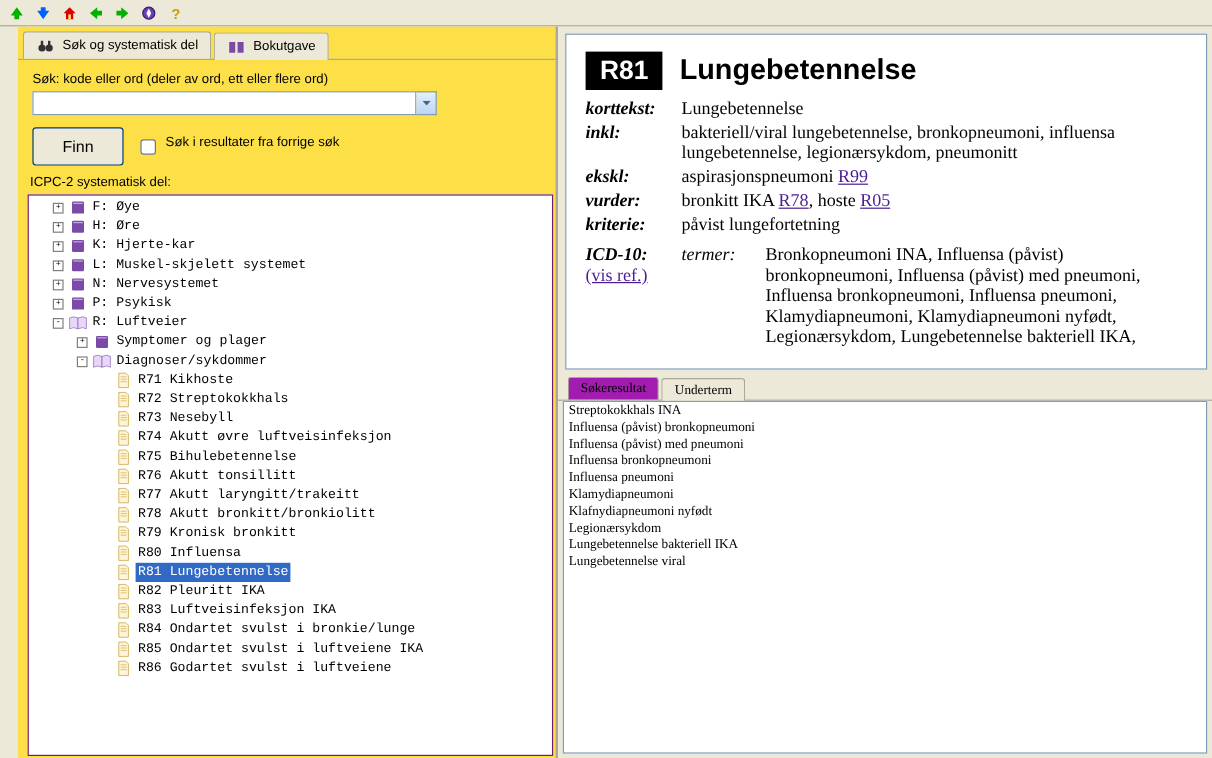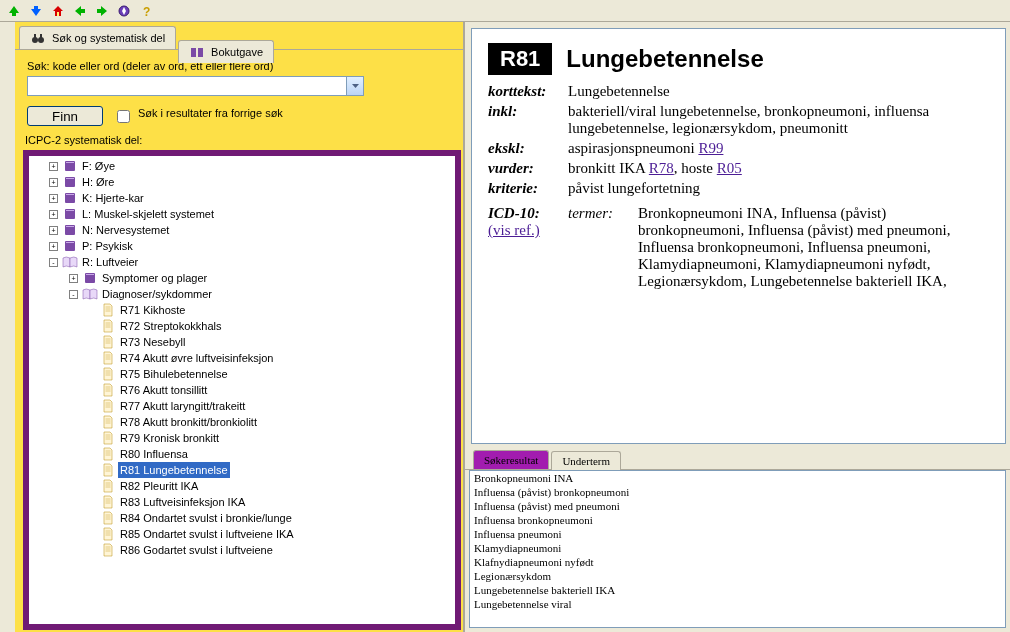--- a/index.html
+++ b/index.html
@@ -48,71 +48,72 @@
     align-items: center;
     gap: 4px;
     padding: 3px 10px;
     border: 1px solid #aca899;
     border-bottom: none;
     border-radius: 3px 3px 0 0;
     background: #ece9d8;
     margin-right: 2px;
     cursor: pointer;
   }
-  .tab.inactive { background: #ece9d8; position: relative; top: 14px; }
+  .tab.inactive { background: #ece9d8; position: relative; top: 1px; }
   .tab.active { background: #ece9d8; position: relative; top: 0; }
   .search-area {
     padding: 10px 12px 4px 12px;
   }
   .search-label { margin-bottom: 4px; }
   .search-row { display: flex; }
   .search-input {
     width: 320px; height: 20px;
     border: 1px solid #7f9db9; background: white;
     padding: 1px 3px;
   }
   .search-dd {
     width: 17px; height: 20px;
     border: 1px solid #7f9db9; border-left: none;
     background: linear-gradient(#e2f0ff,#bcd4f6);
     display:flex;align-items:center;justify-content:center;
   }
   .action-row { display: flex; align-items: center; gap: 10px; margin-top: 10px; }
   .btn {
-    min-width: 76px; height: 20px;
+    min-width: 76px; height: 32px;
     border: 1px solid #003c74; background: #ece9d8;
     border-radius: 3px;
     cursor: pointer;
   }
   .chk { display: flex; align-items: flex-start; gap: 5px; }
   .chk input { width: 13px; height: 13px; }
   .section-label { padding: 4px 10px 2px 10px; }
   .tree-wrap {
     flex: 1; margin: 2px 2px 2px 8px;
-    border: 6px solid #701a75; background: white;
+    border: 1px solid #701a75; background: white;
     overflow-y: scroll;
     position: relative;
+    font-family: Liberation Mono, monospace;
   }
   .tree { padding: 2px 0; }
   .tree-node { display: flex; align-items: center; height: 16px; line-height: 16px; white-space: nowrap; }
   .exp { width: 9px; height: 9px; border: 1px solid #808080; background: white; display: inline-flex; align-items: center; justify-content: center; font-size: 7px; line-height: 7px; color: #000; margin-right: 4px; cursor: pointer; }
   .noexp { width: 11px; display: inline-block; }
   .ticon { width: 16px; height: 16px; display: inline-flex; align-items: center; justify-content: center; margin-right: 2px; }
   .tree-label { padding: 0 2px; }
   .tree-label.sel { background: #316ac5; color: white; }
   .lv1 { padding-left: 20px; }
   .lv2 { padding-left: 40px; }
   .lv3 { padding-left: 60px; }
 
   .right-pane {
     flex: 1; display: flex; flex-direction: column; background: #ece9d8;
   }
   .detail-wrap {
     margin: 6px 4px 2px 6px;
-    height: 416px;
+    height: 280px;
     border: 1px solid #7f9db9;
     background: white;
     overflow-y: scroll;
     padding: 14px 16px;
     font-family: "Times New Roman", serif;
     font-size: 15px;
   }
   .code-badge {
     display: inline-block; background: #000; color: #fff; font-weight: bold;
     padding: 3px 12px; font-size: 22px; font-family: Arial, sans-serif;
@@ -556,21 +557,21 @@
           <div>Bronkopneumoni INA, Influensa (påvist) bronkopneumoni, Influensa (påvist) med pneumoni, Influensa bronkopneumoni, Influensa pneumoni, Klamydiapneumoni, Klamydiapneumoni nyfødt, Legionærsykdom, Lungebetennelse bakteriell IKA,</div>
         </div>
       </div>
     </div>
 
     <div class="result-tabs">
       <div class="rt">Søkeresultat</div>
       <div class="rt active">Underterm</div>
     </div>
     <div class="list-wrap" id="subterm-list">
-        <div class="list-item">Bronkopneumoni INA</div>
+        <div class="list-item">Streptokokkhals INA</div>
         <div class="list-item">Influensa (påvist) bronkopneumoni</div>
         <div class="list-item">Influensa (påvist) med pneumoni</div>
         <div class="list-item">Influensa bronkopneumoni</div>
         <div class="list-item">Influensa pneumoni</div>
         <div class="list-item">Klamydiapneumoni</div>
         <div class="list-item">Klafnydiapneumoni nyfødt</div>
         <div class="list-item">Legionærsykdom</div>
         <div class="list-item">Lungebetennelse bakteriell IKA</div>
         <div class="list-item">Lungebetennelse viral</div>
       </div>

